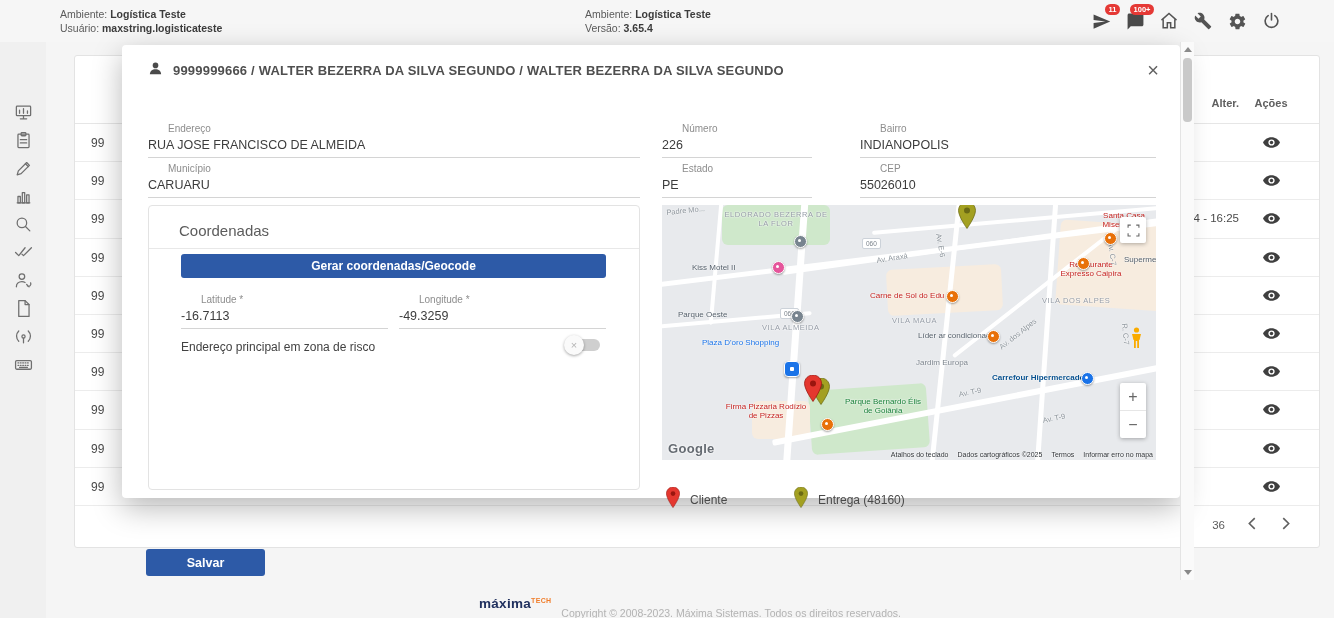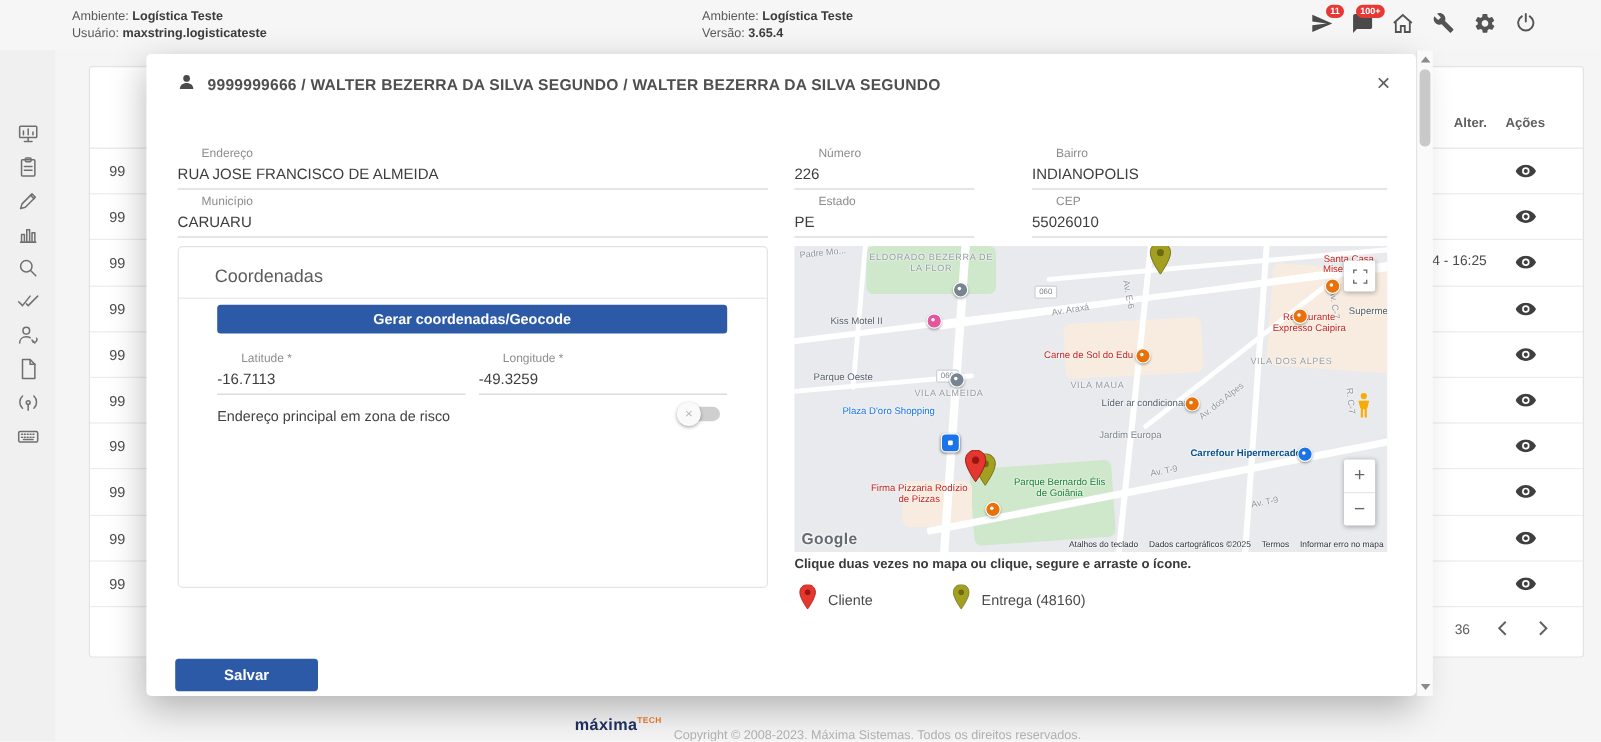--- a/index.html
+++ b/index.html
@@ -7,21 +7,21 @@
   body { font-family:"Liberation Sans", sans-serif; background:#f5f5f5; overflow:hidden; }
   .screen { position:relative; width:1334px; height:618px; overflow:hidden; background:#f5f5f5; }
 
   
   .top-bar { position:absolute; left:0; top:0; width:100%; height:42px; background:#f6f6f6; z-index:6; }
   .env { position:absolute; top:7px; font-size:10.5px; color:#5a5a5a; line-height:14px; }
   .env b { color:#3c3c3c; }
   .env-left { left:60px; }
   .env-center { left:585px; }
   .hdr-icons { position:absolute; right:52px; top:10px; display:flex; gap:12px; z-index:7; }
-  .hicon { position:relative; width:22px; height:22px; display:flex; justify-content:center; cursor:pointer; }
+  .hicon { position:relative; width:22px; height:22px; display:flex; align-items:center; justify-content:center; cursor:pointer; }
   .badge { position:absolute; top:-6px; right:-8px; background:#e53935; color:#fff; font-size:7.5px; font-weight:bold; border-radius:8px; padding:1.5px 3.5px; line-height:1; }
 
   
   .sidebar { position:absolute; left:0; top:0; width:46px; height:618px; background:#f0f0f0; z-index:5; }
   .hamburger { position:absolute; left:14px; top:15px; width:18px; height:13px; cursor:pointer; }
   .hamburger i { display:block; height:2px; background:#5f6368; margin-bottom:3px; border-radius:1px; }
   .sb-nav { position:absolute; top:100px; left:0; width:46px; }
   .sb-item { width:46px; height:28px; display:flex; align-items:center; justify-content:center; color:#6f6f6f; cursor:pointer; }
 
   
@@ -38,21 +38,21 @@
   .pager .ptext { font-size:11.5px; color:#5c5c5c; }
   .pchev { background:none; border:none; cursor:pointer; padding:2px 4px; }
 
   
   .mscroll { position:absolute; left:1180px; top:42px; width:14px; height:538px; background:#fafafa; border-left:1px solid #e4e4e4; z-index:22; }
   .tri-up { position:absolute; top:5px; left:3px; width:0; height:0; border-left:4px solid transparent; border-right:4px solid transparent; border-bottom:5px solid #8a8a8a; }
   .tri-down { position:absolute; bottom:5px; left:3px; width:0; height:0; border-left:4px solid transparent; border-right:4px solid transparent; border-top:5px solid #8a8a8a; }
   .mthumb { position:absolute; top:16px; left:2px; width:9px; height:64px; background:#c9c9c9; border-radius:4px; }
 
   
-  .modal { position:absolute; left:122px; top:45px; width:1058px; height:535px; background:#fff; border-radius:4px; box-shadow:0 10px 30px rgba(0,0,0,0.28); z-index:20; }
+  .modal { position:absolute; left:122px; top:45px; width:1058px; height:453px; background:#fff; border-radius:4px; box-shadow:0 10px 30px rgba(0,0,0,0.28); z-index:20; }
   .m-title { position:absolute; left:26px; top:16px; display:flex; align-items:center; gap:10px; font-size:13px; font-weight:bold; color:#4f4f4f; letter-spacing:0.2px; }
   .close-x { position:absolute; right:14px; top:12px; width:26px; height:26px; background:none; border:none; font-size:20px; color:#616161; cursor:pointer; line-height:1; }
 
   .fld { position:absolute; }
   .fld .flabel { font-size:10px; color:#8d8d8d; margin-bottom:4px;margin-left:20px; }
   .fld input { display:block; width:100%; border:none; border-bottom:1px solid #d4d4d4; background:transparent; font-family:inherit; font-size:12.5px; color:#3d3d3d; padding:0 0 5px 0; outline:none; }
 
   
   .coord-card { position:absolute; left:26px; top:160px; width:492px; height:285px; border:1px solid #e3e3e3; border-radius:4px; }
   .cc-title { position:absolute; left:30px; top:16px; font-size:15px; color:#5c5c5c; }
@@ -517,21 +517,20 @@
       </div>
       <div class="glogo">Google</div>
       <div class="attr">
           <span>Atalhos do teclado</span>
           <span>Dados cartográficos ©2025</span>
           <span>Termos</span>
           <span>Informar erro no mapa</span>
         </div>
     </div>
 
-    <div class="hint">Clique duas vezes no mapa ou clique, segure e arraste o ícone.</div>
 
     <div class="legend-item leg1">
       <span><svg width="14" height="21" viewBox="0 0 24 36">
             <path d="M12 0C5.7 0 .7 5 .7 11.3c0 8.4 11.3 24 11.3 24s11.3-15.6 11.3-24C23.3 5 18.3 0 12 0z" fill="#e4372f" stroke="#99150f" stroke-width="1"></path>
             <circle cx="12" cy="11.3" r="4" fill="#99150f"></circle>
           </svg></span>
       <span class="ltext">Cliente</span>
     </div>
     <div class="legend-item leg2">
       <span><svg width="14" height="21" viewBox="0 0 24 36">

